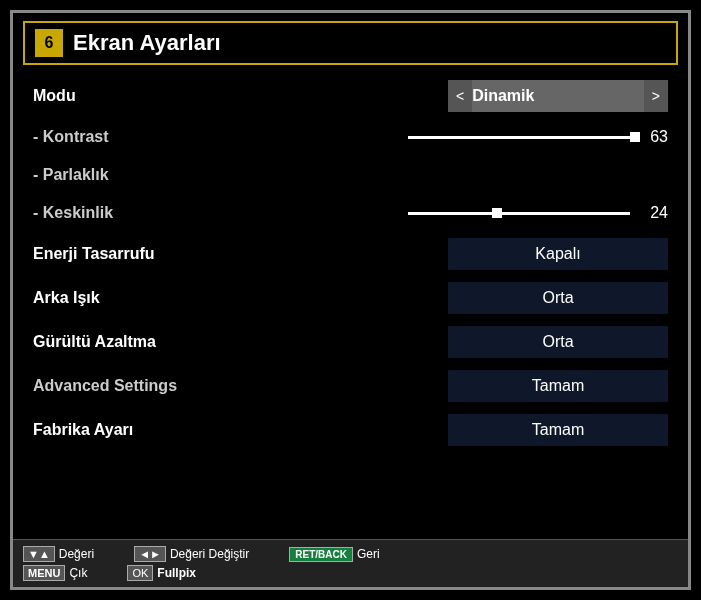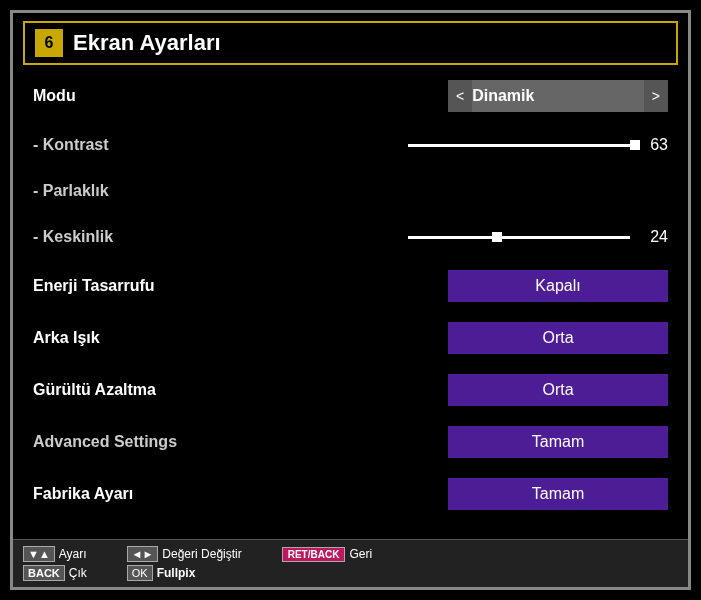--- a/index.html
+++ b/index.html
@@ -47,21 +47,21 @@
       color: #fff;
       font-size: 22px;
       font-weight: bold;
       text-align: center;
     }
     .content {
       flex: 1;
       padding: 6px 20px 4px 20px;
       display: flex;
       flex-direction: column;
-      gap: 10px;
+      gap: 2px;
     }
     .row {
       display: flex;
       align-items: center;
       padding: 5px 0;
       min-height: 36px;
     }
     .row-label {
       color: #fff;
       font-size: 16px;
@@ -129,21 +129,21 @@
       border: 2px solid #fff;
     }
     .slider-value {
       color: #fff;
       font-size: 16px;
       width: 28px;
       text-align: right;
     }
     
     .btn-control {
-      background: #4c1d95;
+      background: #0f172a;
       color: #fff;
       font-size: 16px;
       text-align: center;
       width: 220px;
       height: 32px;
       display: flex;
       align-items: center;
       justify-content: center;
       cursor: pointer;
     }
@@ -174,21 +174,21 @@
       border: 1px solid #aaa;
       min-width: 22px;
       text-align: center;
       display: inline-block;
     }
     .key-label {
       color: #fff;
       font-size: 12px;
     }
     .key-badge-wide {
-      background: #be185d;
+      background: #15803d;
       color: #fff;
       font-size: 10px;
       font-weight: bold;
       padding: 1px 5px;
       border: 1px solid #aaa;
     }
   </style>
 </head>
 <body>
 
@@ -264,34 +264,34 @@
         <div class="row-control">
           <div class="btn-control">Tamam</div>
         </div>
       </div>
     </div>
 
   <div class="bottom-bar">
     <div class="bottom-row">
       <div class="bottom-item">
         <span class="key-badge">▼▲</span>
-        <span class="key-label">Ayarı</span>
+        <span class="key-label">Değeri</span>
       </div>
       <div class="bottom-item">
         <span class="key-badge">◄►</span>
         <span class="key-label">Değeri Değiştir</span>
       </div>
       <div class="bottom-item">
         <span class="key-badge-wide">RET/BACK</span>
         <span class="key-label">Geri</span>
       </div>
     </div>
     <div class="bottom-row">
       <div class="bottom-item">
-        <span class="key-badge">BACK</span>
+        <span class="key-badge">MENU</span>
         <span class="key-label">Çık</span>
       </div>
       <div class="bottom-item">
         <span class="key-badge" style="font-weight:normal;">OK</span>
         <span class="key-label" style="font-weight:bold;">Fullpix</span>
       </div>
     </div>
   </div>
 </div>
 

